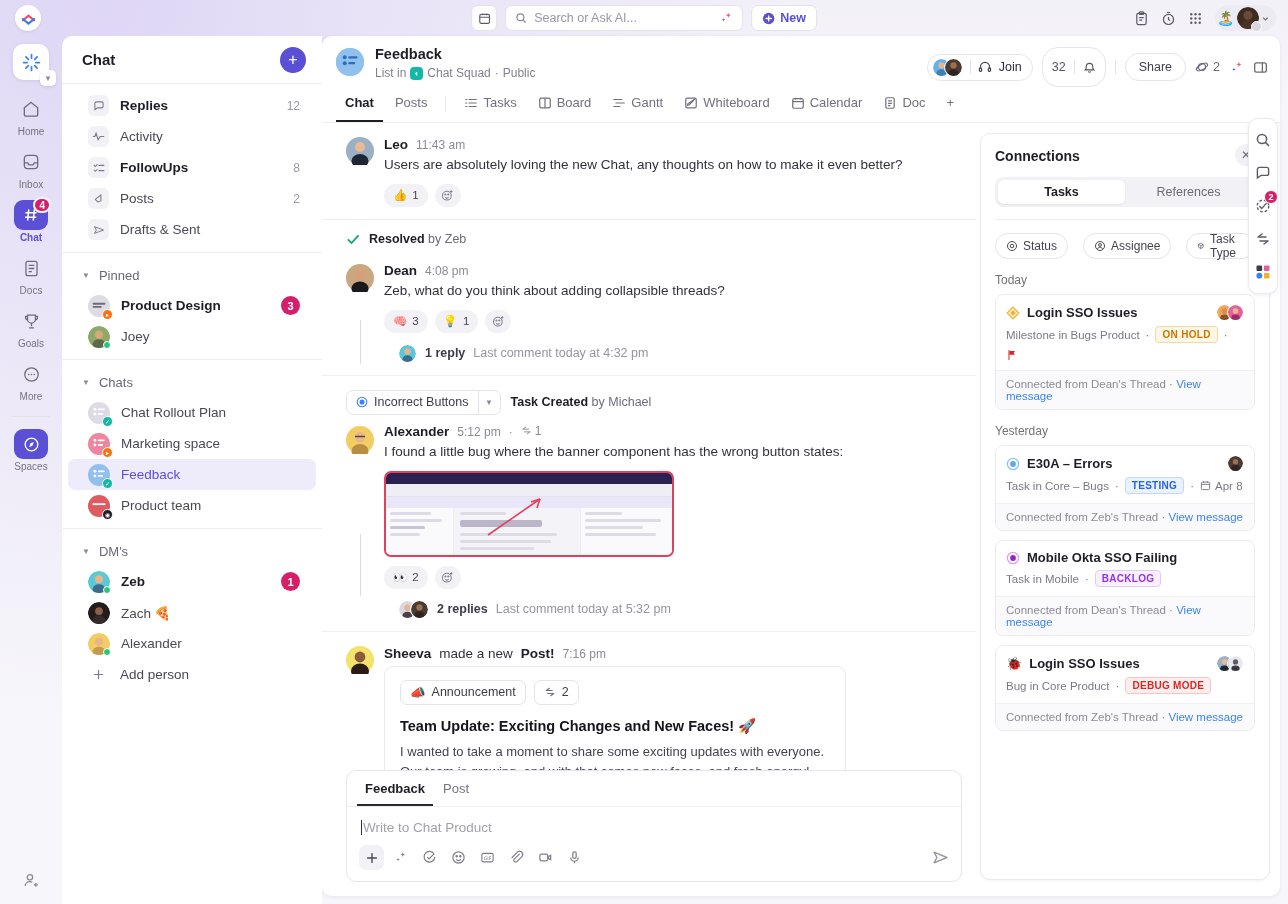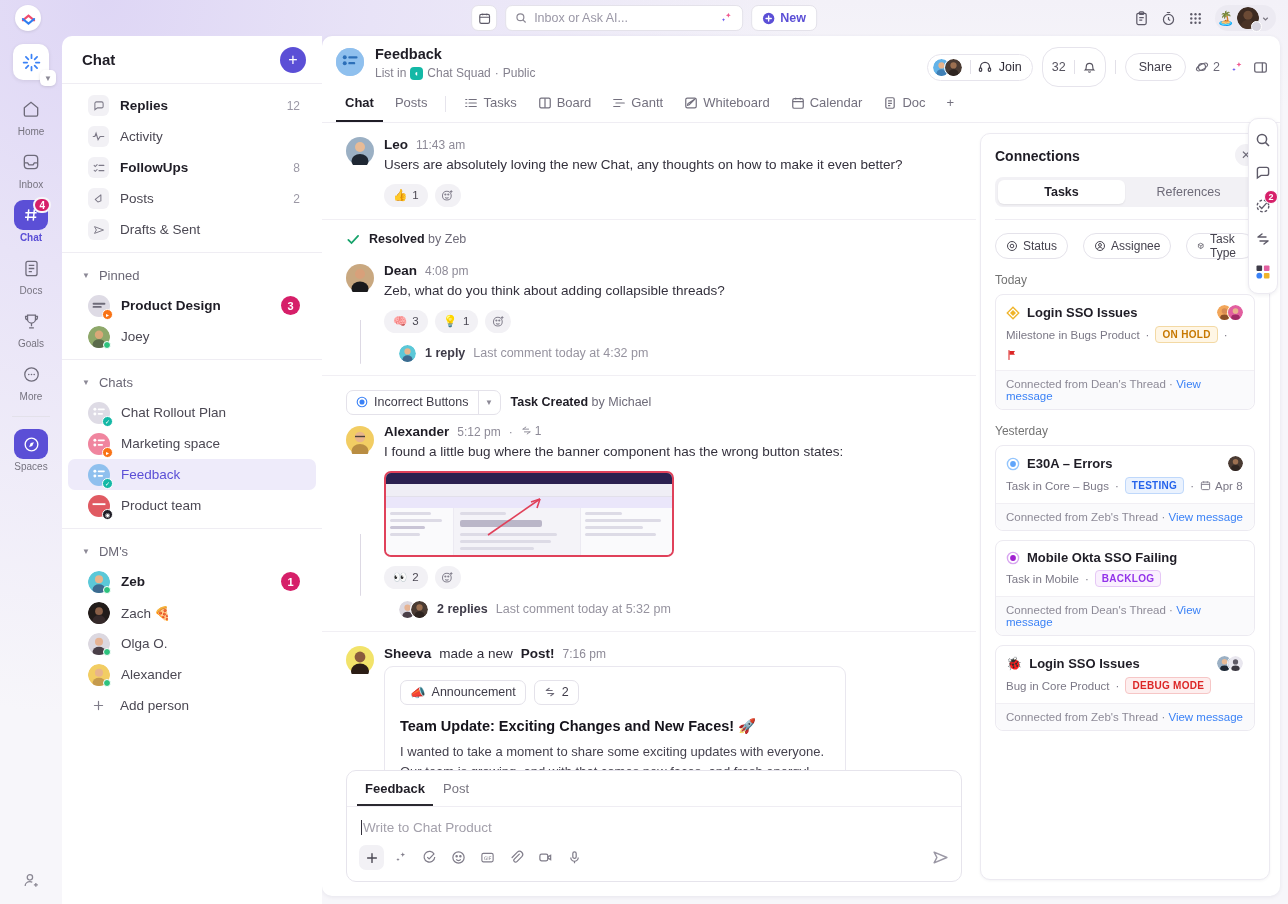--- a/index.html
+++ b/index.html
@@ -442,21 +442,21 @@
       <svg width="13" height="13" viewBox="0 0 16 16" fill="none" stroke="#5d5a68" stroke-width="1.4">
         <rect x="2" y="3" width="12" height="11" rx="2"></rect>
           <path d="M2 6.5h12M5.5 2v2M10.5 2v2"></path>
       </svg>
     </div>
     <div class="searchbox">
       <svg width="12" height="12" viewBox="0 0 16 16" fill="none" stroke="#8b8894" stroke-width="1.6">
         <circle cx="7" cy="7" r="4.6"></circle>
           <path d="M10.4 10.4L14 14"></path>
       </svg>
-      <span class="ph">Inbox or Ask AI...</span>
+      <span class="ph">Search or Ask AI...</span>
       <svg width="14" height="14" viewBox="0 0 16 16">
         <path d="M10.5 2l.8 2 2 .8-2 .8-.8 2-.8-2-2-.8 2-.8z" fill="#f0568e"></path>
         <path d="M5 8l.55 1.45L7 10l-1.45.55L5 12l-.55-1.45L3 10l1.45-.55z" fill="#6b5cf0"></path>
       </svg>
     </div>
     <div class="new-btn">
       <svg width="13" height="13" viewBox="0 0 16 16">
         <circle cx="8" cy="8" r="7" fill="#5b4fd6"></circle>
         <path d="M8 4.8v6.4M4.8 8h6.4" stroke="#fff" stroke-width="1.7" stroke-linecap="round"></path>
       </svg>
@@ -754,31 +754,20 @@
             <circle cx="12" cy="12" r="12" fill="#221c1a"></circle>
             <circle cx="12" cy="10" r="4.2" fill="#8a6048"></circle>
             <ellipse cx="12" cy="20" rx="7" ry="5.5" fill="#35292a"></ellipse>
           </svg>
       </span>
       <span class="sb-lbl">Zach 🍕</span>
     </div>
     <div class="sb-row">
       <span class="av">
         <svg class="face" viewBox="0 0 24 24">
-            <circle cx="12" cy="12" r="12" fill="#dcd8e0"></circle>
-            <circle cx="12" cy="9.5" r="4.4" fill="#e6b393"></circle>
-            <ellipse cx="12" cy="20.5" rx="7" ry="5.5" fill="#4a3f48"></ellipse>
-          </svg>
-        <span class="dot-on"></span>
-      </span>
-      <span class="sb-lbl">Olga O.</span>
-    </div>
-    <div class="sb-row">
-      <span class="av">
-        <svg class="face" viewBox="0 0 24 24">
             <circle cx="12" cy="12" r="12" fill="#f2cd63"></circle>
             <circle cx="12" cy="9.5" r="4.4" fill="#e8b48c"></circle>
             <ellipse cx="12" cy="20.5" rx="7" ry="5.5" fill="#c59a4d"></ellipse>
           </svg>
         <span class="dot-on"></span>
       </span>
       <span class="sb-lbl">Alexander</span>
     </div>
     <div class="sb-row">
       <span class="sb-sq" style="background:transparent">

